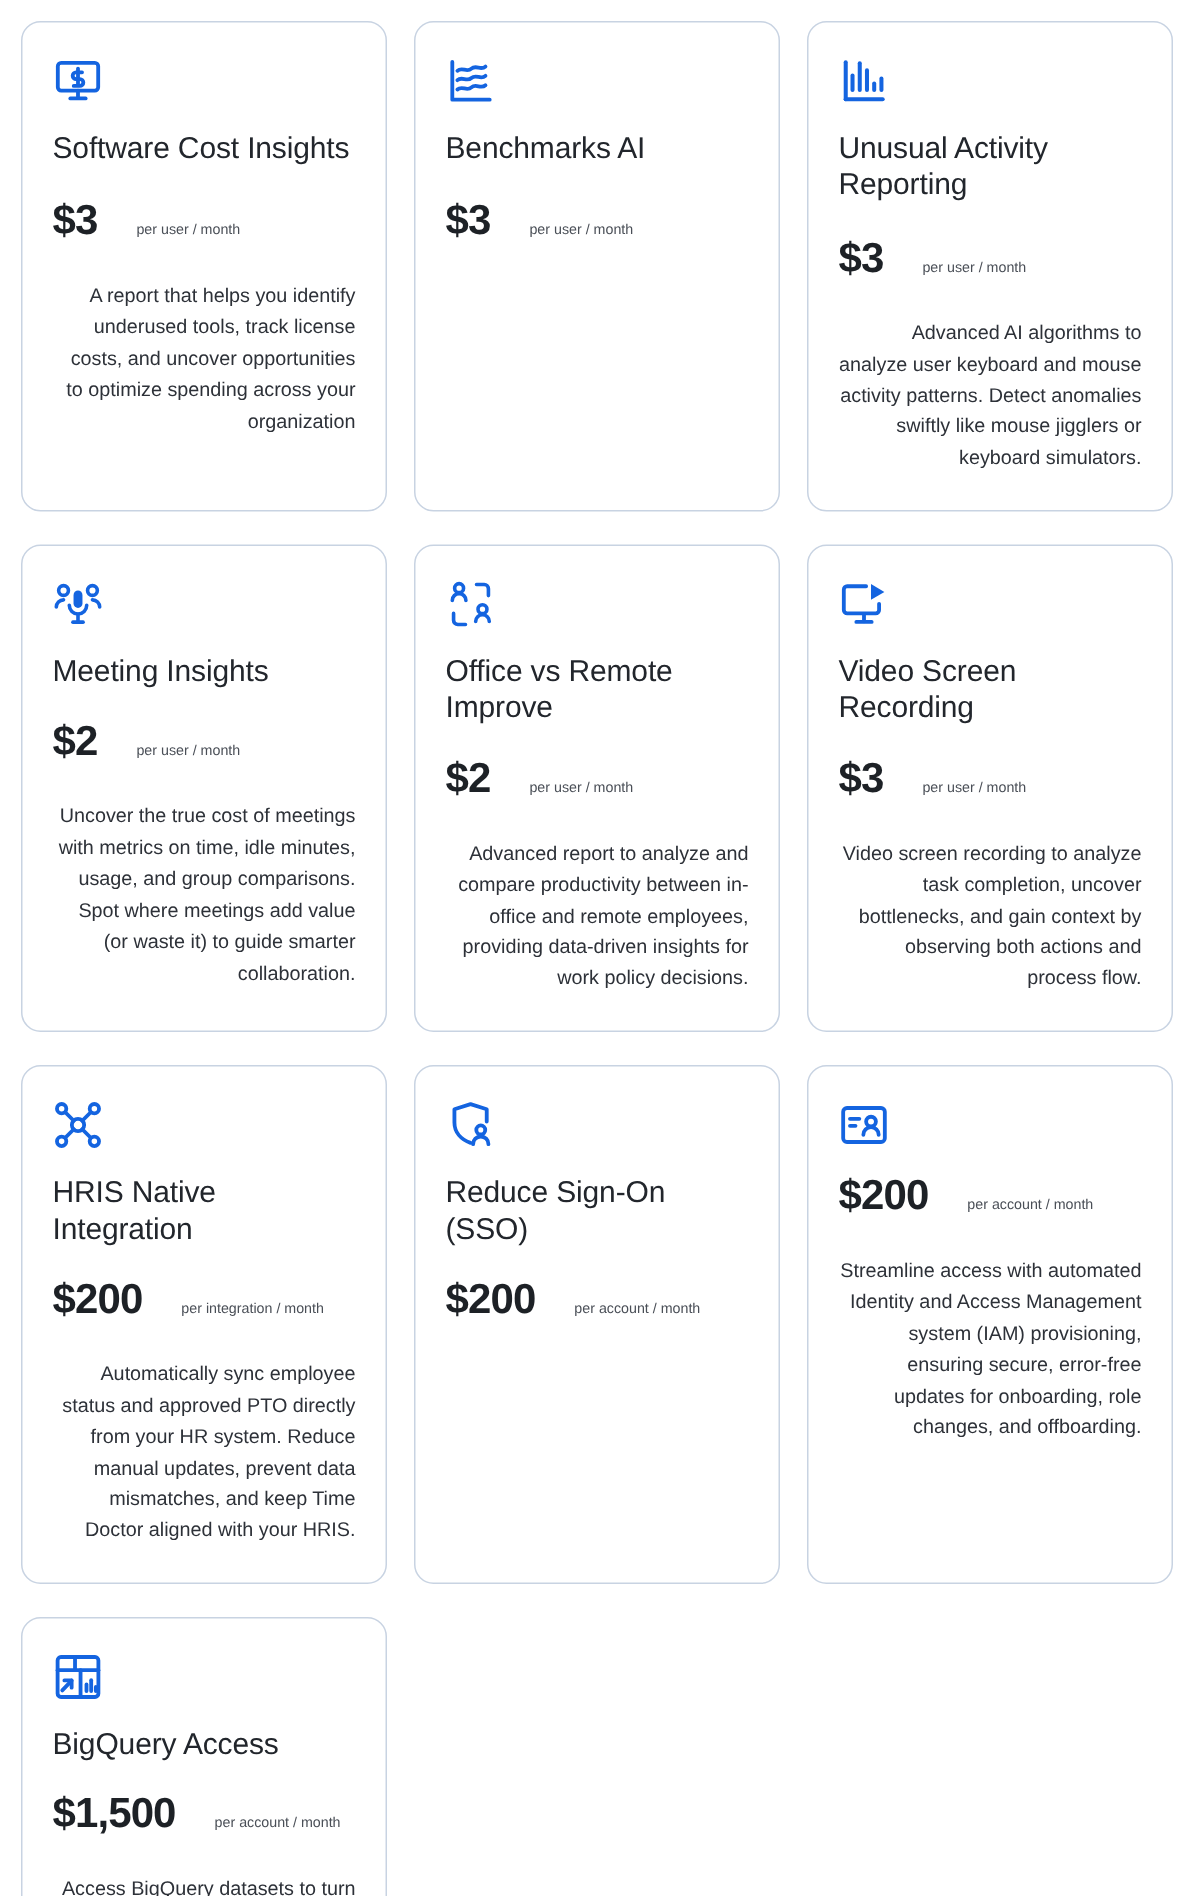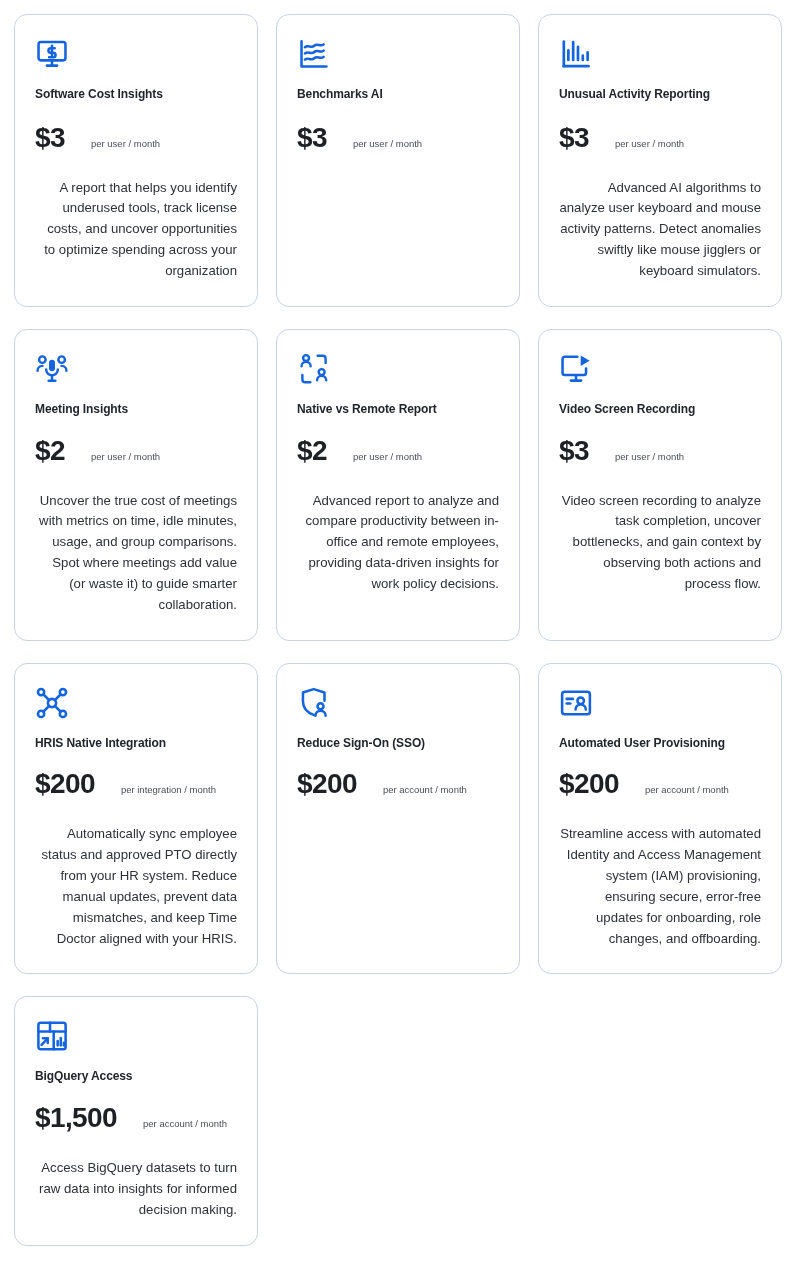--- a/index.html
+++ b/index.html
@@ -39,23 +39,23 @@
     width: 34px;
     height: 34px;
     display: block;
     margin: 0 0 16px 0;
     color: #1464e0;
     flex: none;
   }
   .card-icon svg { display: block; width: 34px; height: 34px; }
 
   .card-title {
-    font-size: 12px;
+    font-size: 20px;
     line-height: 1.22;
-    font-weight: bold;
+    font-weight: normal;
     color: #22262c;
     letter-spacing: -0.1px;
     margin: 0 0 22px 0;
   }
   .row2 .card-title, .row3 .card-title, .row4 .card-title {
     margin-bottom: 20px;
   }
   .price-line {
     display: flex;
     align-items: baseline;
@@ -170,21 +170,21 @@
       <span class="card-icon">
         <svg viewBox="0 0 24 24" fill="none" stroke="currentColor" stroke-width="1.7" stroke-linecap="round" stroke-linejoin="round">
           <circle cx="6.4" cy="4.3" r="2.1"></circle>
           <path d="M3.2 10.1c0-1.8 1.4-3.2 3.2-3.2s3.2 1.4 3.2 3.2"></path>
           <circle cx="17.4" cy="14.2" r="2.1"></circle>
           <path d="M14.2 20c0-1.8 1.4-3.2 3.2-3.2s3.2 1.4 3.2 3.2"></path>
           <path d="M14.6 2.6h3.6a2 2 0 0 1 2 2v3.2"></path>
           <path d="M9.4 21.4H5.8a2 2 0 0 1-2-2v-3.2"></path>
         </svg>
       </span>
-      <div class="card-title">Native vs Remote Report</div>
+      <div class="card-title">Office vs Remote Improve</div>
       <div class="price-line">
         <span class="price-amount">$2</span>
         <span class="price-unit">per user / month</span>
       </div>
       <p class="card-desc">Advanced report to analyze and compare productivity between in-office and remote employees, providing data-driven insights for work policy decisions.</p>
     </div>
 
     <div class="card row2">
       <span class="card-icon">
         <svg viewBox="0 0 24 24" fill="none" stroke="currentColor" stroke-width="1.8" stroke-linecap="round" stroke-linejoin="round">
@@ -242,21 +242,20 @@
     <div class="card row3">
       <span class="card-icon">
         <svg viewBox="0 0 24 24" fill="none" stroke="currentColor" stroke-width="1.8" stroke-linecap="round" stroke-linejoin="round">
           <rect x="2.2" y="4" width="19.6" height="16" rx="1.8"></rect>
           <circle cx="15.3" cy="10.4" r="2.3"></circle>
           <path d="M11.7 16.6c0-2 1.6-3.6 3.6-3.6s3.6 1.6 3.6 3.6"></path>
           <path d="M5.4 9.1h4.4"></path>
           <path d="M5.4 12.4h2.6"></path>
         </svg>
       </span>
-      <div class="card-title">Automated User Provisioning</div>
       <div class="price-line">
         <span class="price-amount">$200</span>
         <span class="price-unit">per account / month</span>
       </div>
       <p class="card-desc">Streamline access with automated Identity and Access Management system (IAM) provisioning, ensuring secure, error-free updates for onboarding, role changes, and offboarding.</p>
     </div>
 
     <div class="card row4">
       <span class="card-icon">
         <svg viewBox="0 0 24 24" fill="none" stroke="currentColor" stroke-width="1.8" stroke-linecap="round" stroke-linejoin="round">

